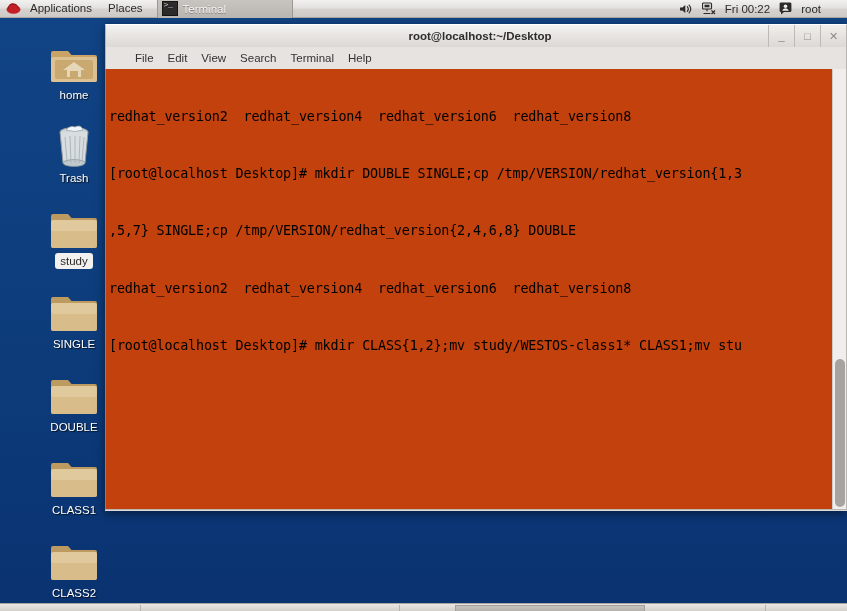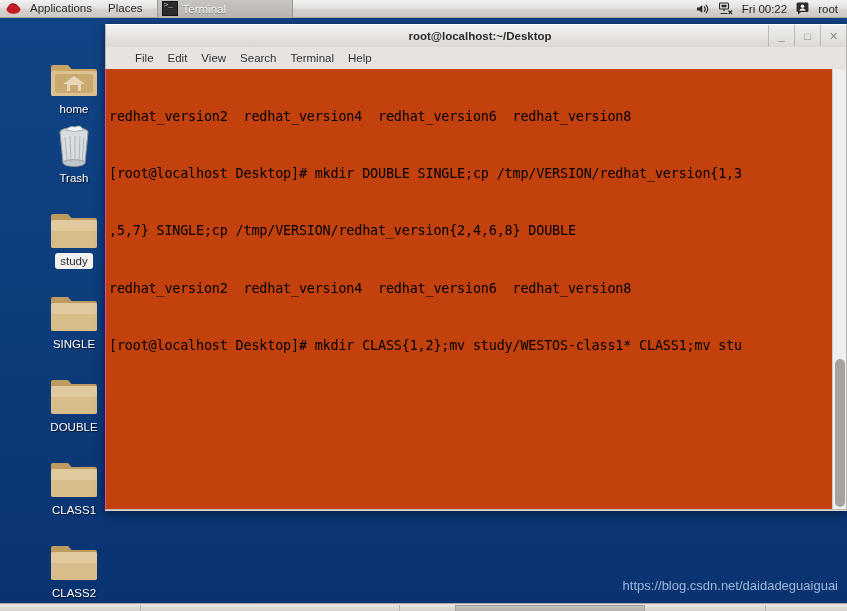--- a/index.html
+++ b/index.html
@@ -82,21 +82,21 @@
     top: -2px; left: 1px;
     font-family: "Liberation Mono", monospace;
     font-size: 8px;
     color: #d8d8d8;
   }
   #tray {
     margin-left: auto;
     display: flex;
     align-items: center;
     gap: 9px;
-    padding-right: 9px;
+    padding-right: 26px;
     font-size: 11.5px;
     color: #2b2b2b;
     justify-content: space-between;
   }
   .tray-icon { display: block; }
 
   
   .desk-icon {
     position: absolute;
     width: 86px;
@@ -317,21 +317,21 @@
           <circle cx="6.5" cy="4.2" r="1.8" fill="#f0eeec"></circle>
           <path d="M3.2 8.8a3.4 3.4 0 0 1 6.6 0z" fill="#f0eeec"></path>
         </svg>
       </span>
       <span>root</span>
     </div>
   </div>
 
   <div id="desktop-icons">
 
-    <div class="desk-icon" style="top:52px">
+    <div class="desk-icon" style="top:38px">
       <div class="glyph">
         <svg width="46" height="40" viewBox="0 0 46 40">
           <path d="M2 7 h15 l3.5 4 H44 a2 2 0 0 1 2 2 v23 a2 2 0 0 1 -2 2 H2 a2 2 0 0 1 -2 -2 V9 a2 2 0 0 1 2 -2z" fill="#c9a464"></path>
           <rect x="0" y="13" width="46" height="25" rx="2" fill="#dcc293"></rect>
           <rect x="4" y="16" width="38" height="19" rx="2" fill="#c9a96f"></rect>
           <path d="M23 18 L34 26 H30 v7 h-14 v-7 h-4 z" fill="#e8dcc0" opacity="0.9"></path>
           <rect x="19" y="27" width="8" height="6" fill="#c9a96f"></rect>
         </svg>
       </div>
       <div class="lbl">home</div>
@@ -456,21 +456,20 @@
         
         
       </div>
 
       <div id="term-scrollbar">
         <div id="term-thumb"></div>
       </div>
     </div>
   </div>
 
-  <div id="watermark">https://blog.csdn.net/daidadeguaiguai</div>
 
   <div id="bottom-panel">
     <div class="bp-sep" style="left:140px"></div>
     <div class="bp-sep" style="left:399px"></div>
     <div class="bp-task" style="left:455px;width:190px"></div>
     <div class="bp-sep" style="left:765px"></div>
   </div>
 
 </div>
 

